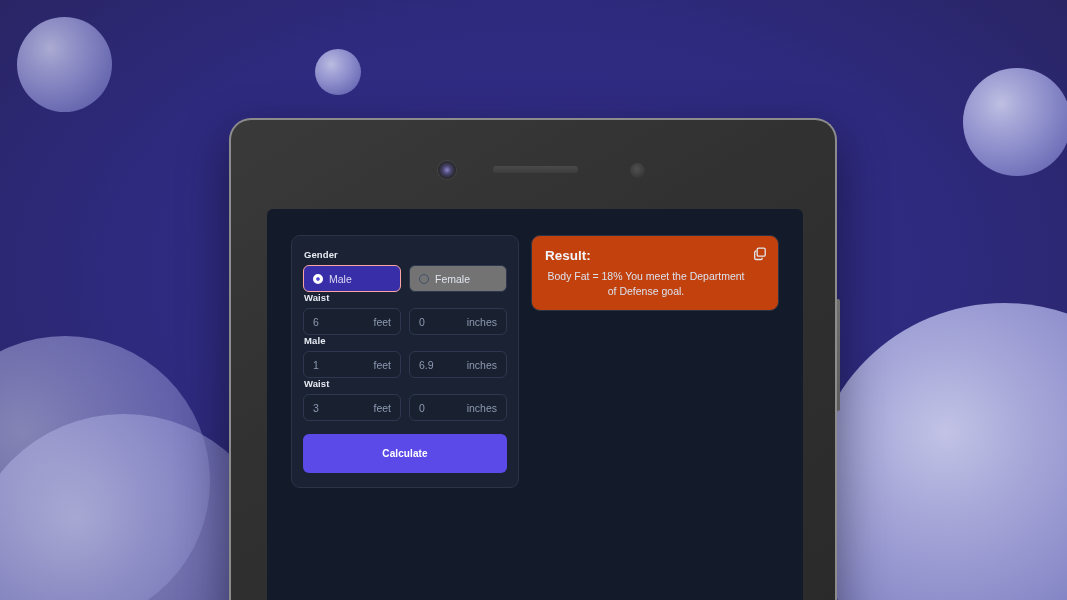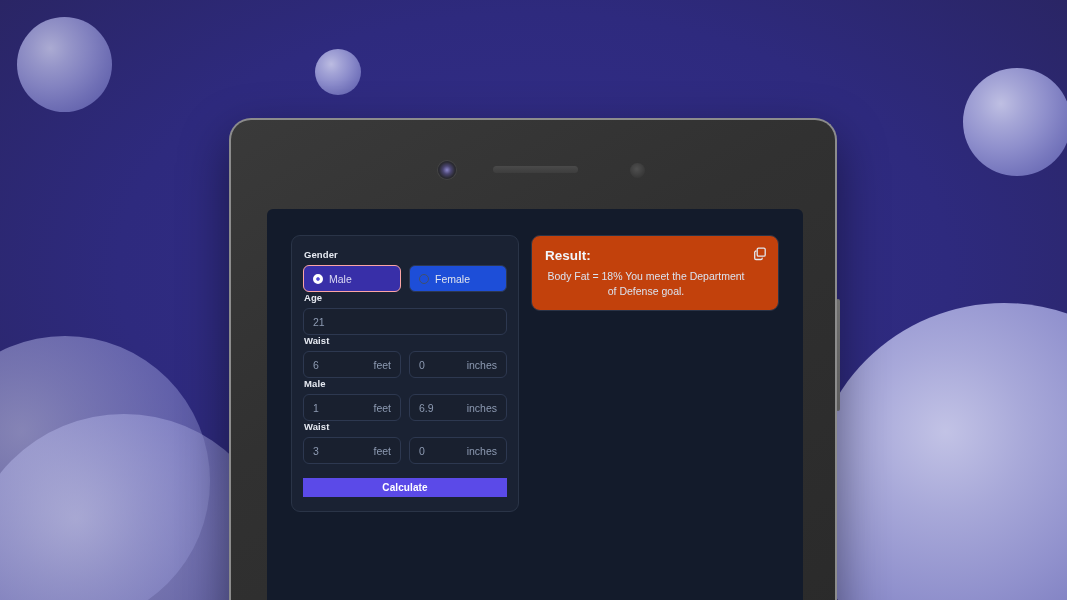--- a/index.html
+++ b/index.html
@@ -155,21 +155,21 @@
     box-sizing: border-box;
     font-size: 10.5px;
     cursor: pointer;
   }
   .gender-opt.selected {
     background: #382fa8;
     border: 1px solid #fca5a5;
     color: #dcdaf4;
   }
   .gender-opt.unselected {
-    background: #1d4ed8;
+    background: #737373;
     border: 1px solid #2d3850;
     color: #dfe4ee;
   }
   .radio {
     width: 10px; height: 10px;
     border-radius: 50%;
     margin-right: 6px;
     flex: 0 0 10px;
     box-sizing: border-box;
   }
@@ -203,24 +203,24 @@
     font-size: 10.5px;
     color: #8d9ab2;
   }
   .input-unit {
     font-size: 10.5px;
     color: #8d9ab2;
   }
 
   #calculate-button {
     width: 100%;
-    height: 19px;
+    height: 39px;
     background: #5b4ae8;
     border: none;
-    border-radius: 0;
+    border-radius: 6px;
     color: #ffffff;
     font-size: 10px;
     font-family: "Liberation Sans", sans-serif;
     font-weight: bold;
     cursor: pointer;
     letter-spacing: .1px;
   }
 
   
   #result-card {
@@ -295,26 +295,20 @@
                 <span>Male</span>
               </div>
               <div class="gender-opt unselected">
                 <span class="radio off"></span>
                 <span>Female</span>
               </div>
             </div>
           </div>
 
           
-          <div class="field-group">
-            <div class="field-label">Age</div>
-            <div class="text-input full">
-              <span class="input-value">21</span>
-            </div>
-          </div>
 
           
           <div class="field-group">
             <div class="field-label">Waist</div>
             <div class="input-row">
               <div class="text-input half">
                 <span class="input-value">6</span>
                 <span class="input-unit">feet</span>
               </div>
               <div class="text-input half">

